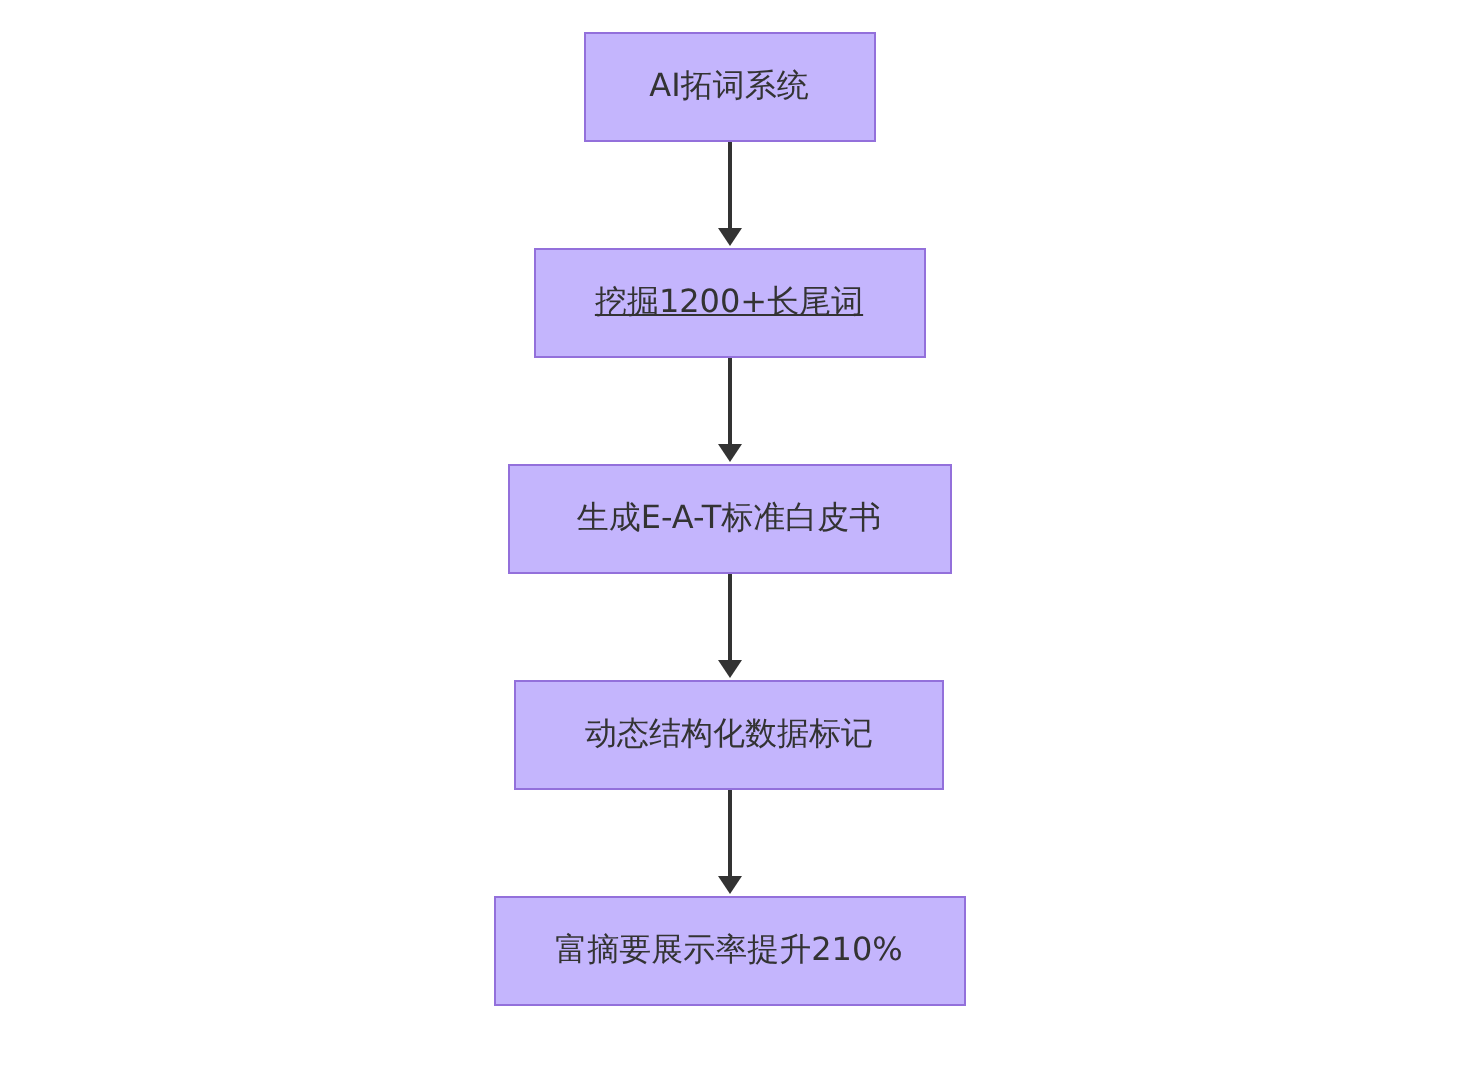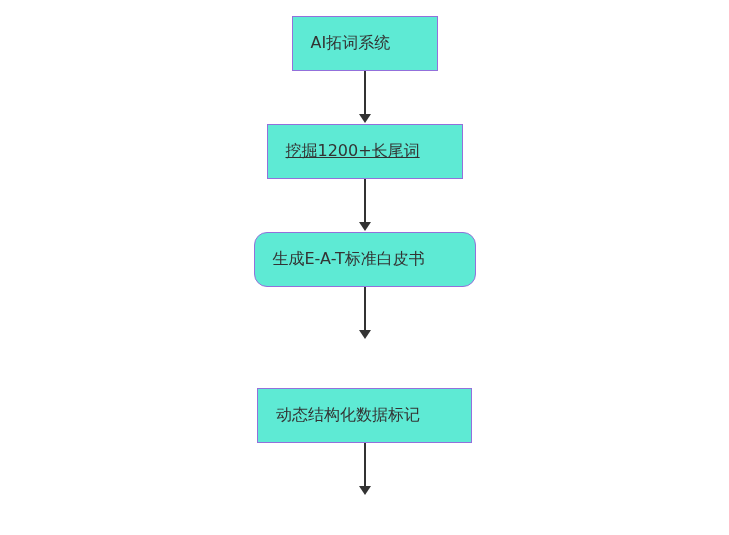--- a/index.html
+++ b/index.html
@@ -14,38 +14,38 @@
   .canvas {
     width: 729px;
     height: 535px;
     display: flex;
     flex-direction: column;
     align-items: center;
     padding-top: 16px;
     box-sizing: border-box;
   }
   .node {
-    background: #5eead4;
+    background: #c4b5fd;
     border: 1px solid #9370DB;
     color: #333333;
     height: 55px;
     box-sizing: border-box;
     display: flex;
     align-items: center;
-    justify-content: flex-start;
+    justify-content: center;
     font-size: 16px;
     padding: 0 18px;
     white-space: nowrap;
     flex: 0 0 auto;
   }
   
   .node.n0 { min-width: 146px; }
   .node.n1 { min-width: 196px; text-decoration: underline; }
-  .node.n2 { min-width: 222px; border-radius: 13px; }
-  .node.n3 { min-width: 215px; margin-top: 48px; }
+  .node.n2 { min-width: 222px; }
+  .node.n3 { min-width: 215px; }
   .node.n4 { min-width: 236px; }
 
   .arrow {
     display: flex;
     flex-direction: column;
     align-items: center;
     height: 53px;
     flex: 0 0 auto;
   }
   .arrow .line {
@@ -96,14 +96,17 @@
 
   <div class="node n3">
     <span>动态结构化数据标记</span>
   </div>
 
   <div class="arrow">
     <div class="line"></div>
     <div class="head"></div>
   </div>
 
+  <div class="node n4">
+    <span>富摘要展示率提升210%</span>
+  </div>
 
 </div>
 
 </body></html>

